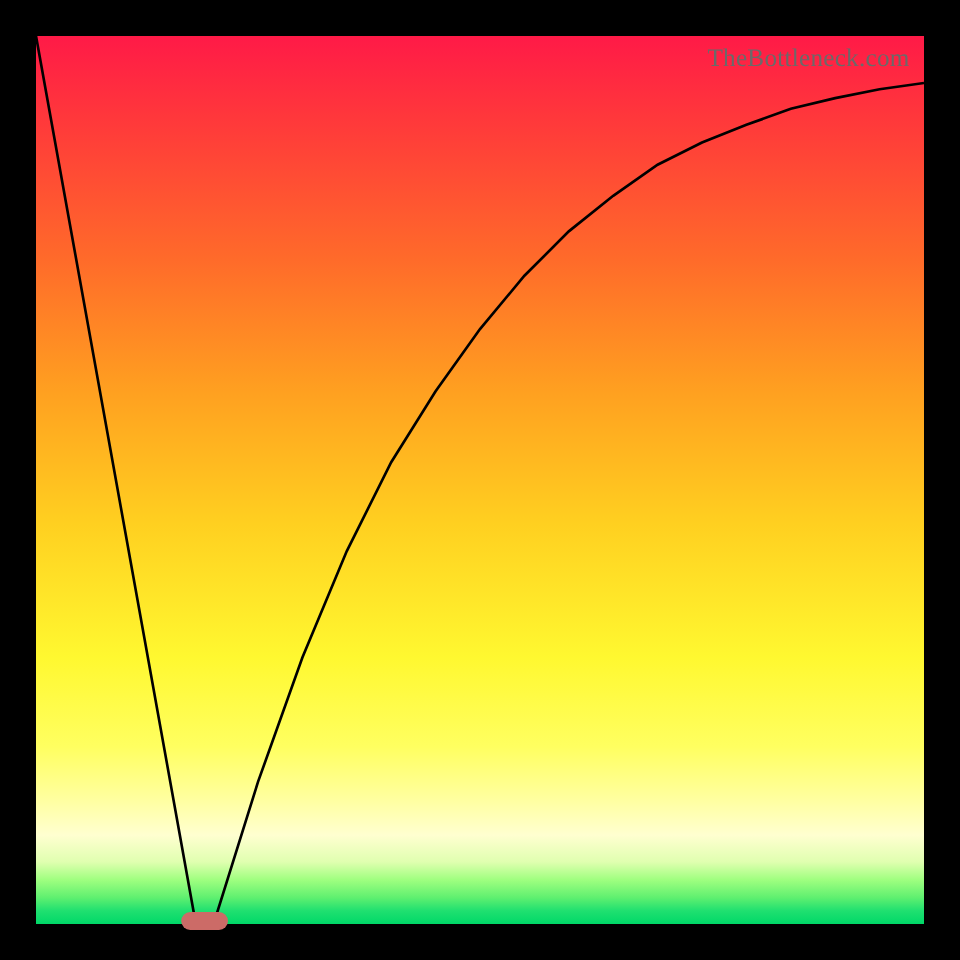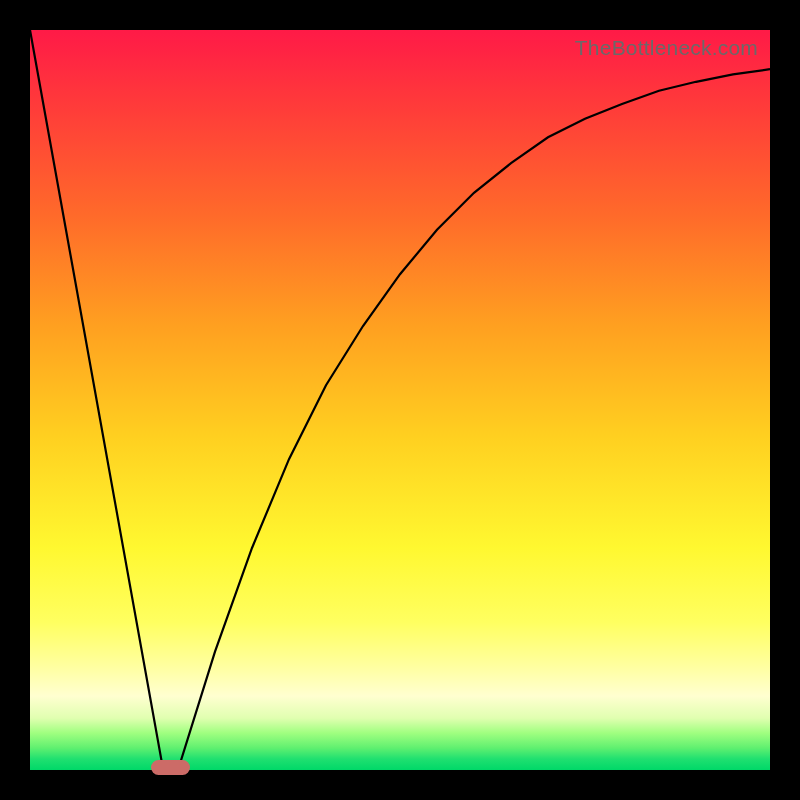--- a/index.html
+++ b/index.html
@@ -36,21 +36,21 @@
       #20e070 98.5%,
       #00d868 100%
     );
   }
   .watermark {
     position: absolute;
     top: 6px;
     right: 12px;
     color: #6a6a6a;
     font-size: 21px;
-    font-family: Liberation Sans, sans-serif;
+    font-family: Liberation Serif, serif;
     letter-spacing: 0.2px;
   }
   svg.curve {
     position: absolute;
     left: 0;
     top: 0;
     width: 740px;
     height: 740px;
   }
   .marker {

